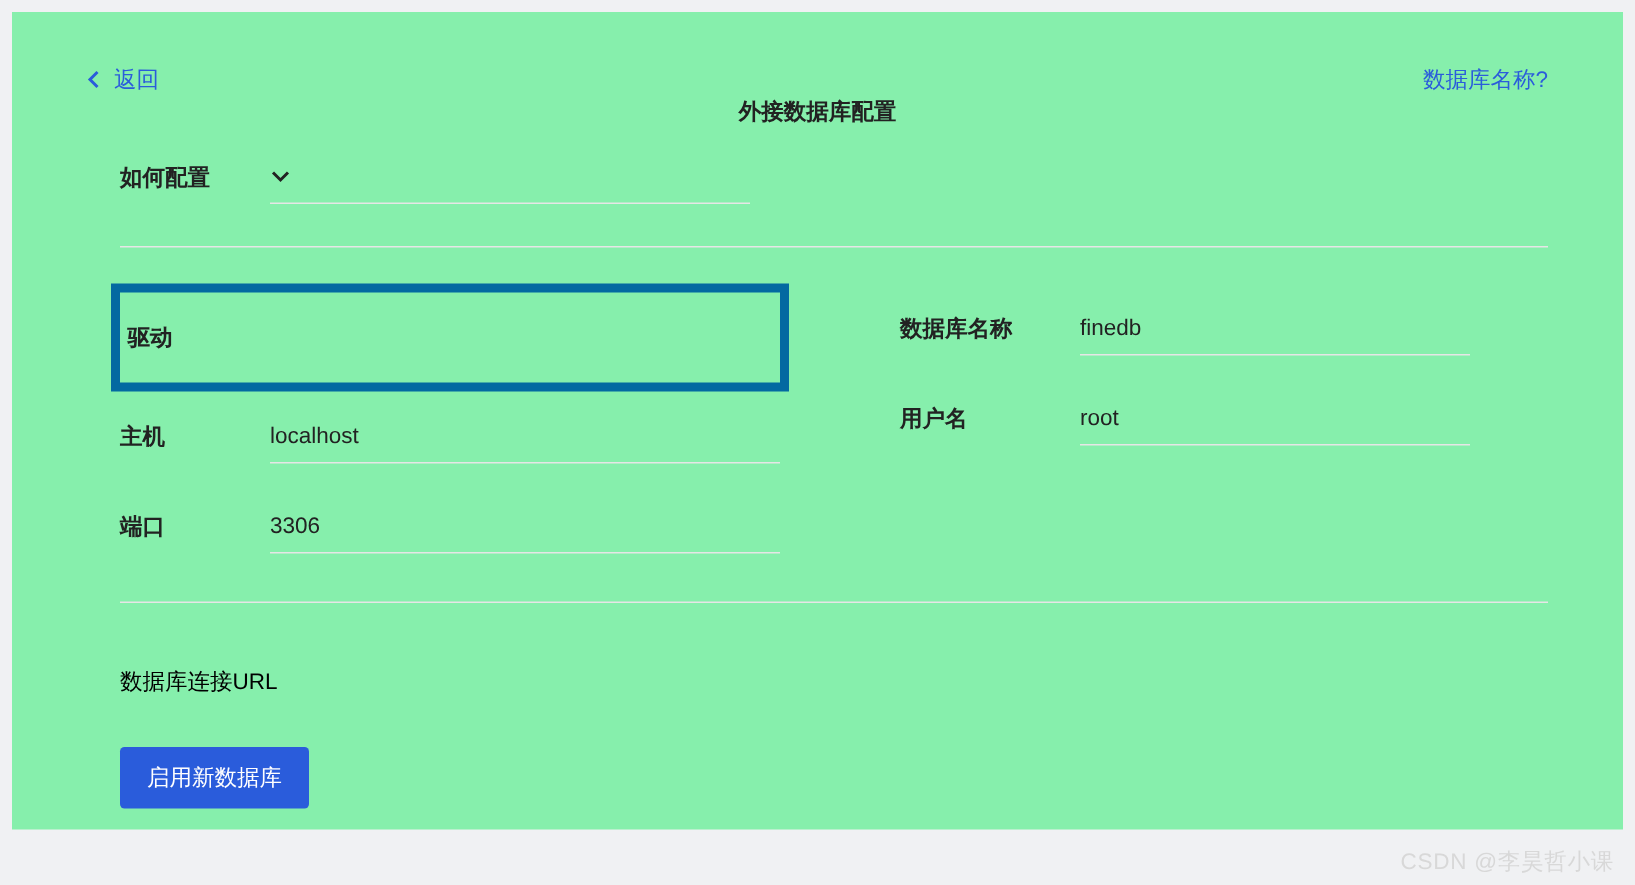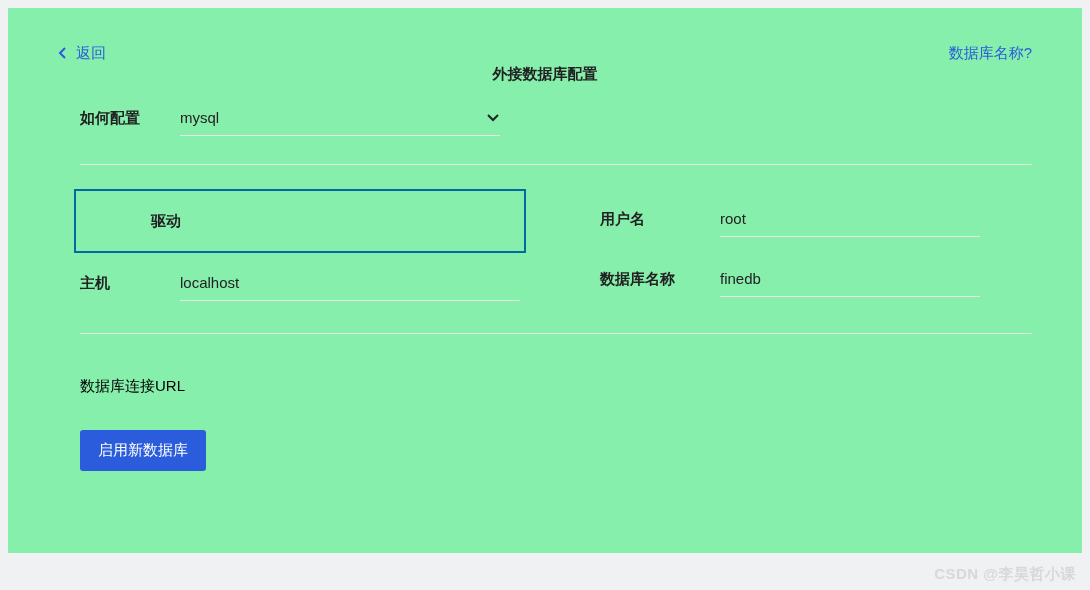--- a/index.html
+++ b/index.html
@@ -94,25 +94,24 @@
 
     .grid {
       margin-top: 24px;
       display: flex;
       gap: 80px;
     }
     .col-left { width: 440px; }
     .col-right { width: 380px; }
 
     .driver-highlight {
-      border: 2px solid #0369a1;
+      border: 6px solid #0369a1;
       padding: 0 5px;
       margin-left: -6px;
       margin-right: -6px;
-      text-align: right;
     }
 
     .field-row {
       display: flex;
       align-items: center;
       height: 60px;
     }
     .field-input {
       border: none;
       border-bottom: 1px solid #e6e6e6;
@@ -156,21 +155,20 @@
       cursor: pointer;
     }
     .watermark {
       position: absolute;
       right: 14px;
       bottom: 6px;
       color: #d8d8d8;
       font-size: 15px;
       letter-spacing: 0.5px;
       user-select: none;
-      font-weight: bold;
     }
   </style>
 </head>
 <body>
 
 <div class="container">
 
   <div class="header">
     <div class="back-link">
       <svg width="10" height="14" viewBox="0 0 10 14">
@@ -180,50 +178,53 @@
     </div>
     <div class="header-title">外接数据库配置</div>
     <div class="help-link">数据库名称?</div>
   </div>
 
   <div class="form-area">
 
     <div class="db-type-row">
       <div class="label">如何配置</div>
       <div class="select-wrap">
-        <span class="select-value">mysql</span>
         <svg class="chevron-down" width="14" height="10" viewBox="0 0 14 10">
           <path d="M2 2 L7 7 L12 2" stroke="#222" stroke-width="2" fill="none"></path>
         </svg>
       </div>
     </div>
 
     <div class="grid">
       <div class="col-left">
         <div class="driver-highlight">
           <div class="field-row">
             <div class="label">驱动</div>
           </div>
         </div>
 
         <div class="field-row">
           <div class="label">主机</div>
           <input class="field-input" value="localhost" style="">
         </div>
 
+        <div class="field-row">
+          <div class="label">端口</div>
+          <input class="field-input" value="3306" style="">
+        </div>
       </div>
 
       <div class="col-right">
+        <div class="field-row">
+          <div class="label" style="width:120px;">数据库名称</div>
+          <input class="field-input" value="finedb" style="">
+        </div>
         <div class="field-row">
           <div class="label" style="width:120px;">用户名</div>
           <input class="field-input" value="root" style="">
-        </div>
-        <div class="field-row">
-          <div class="label" style="width:120px;">数据库名称</div>
-          <input class="field-input" value="finedb" style="">
         </div>
       </div>
     </div>
 
     <div class="divider"></div>
 
     <div class="url-row">
       <div class="url-label">数据库连接URL</div>
     </div>
 

